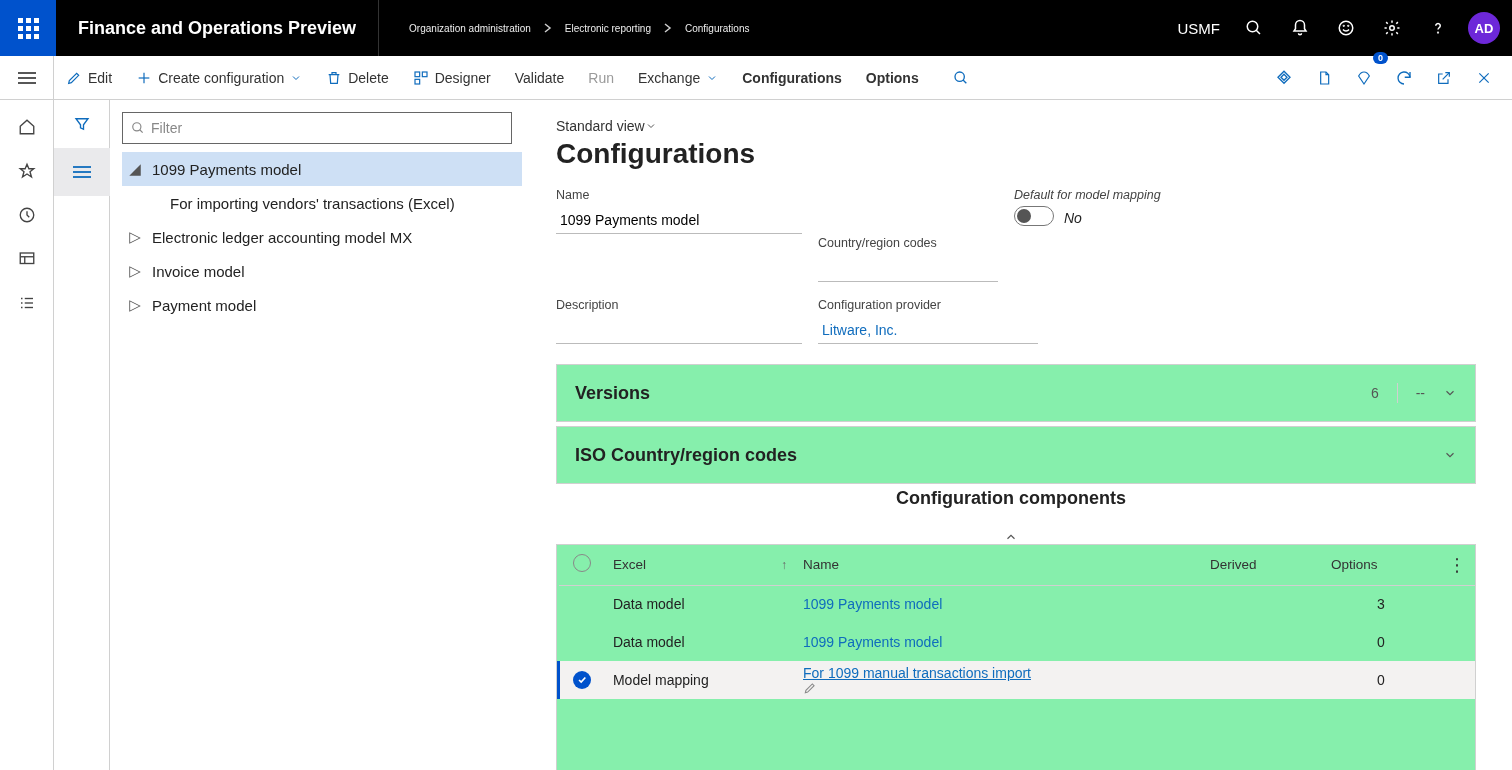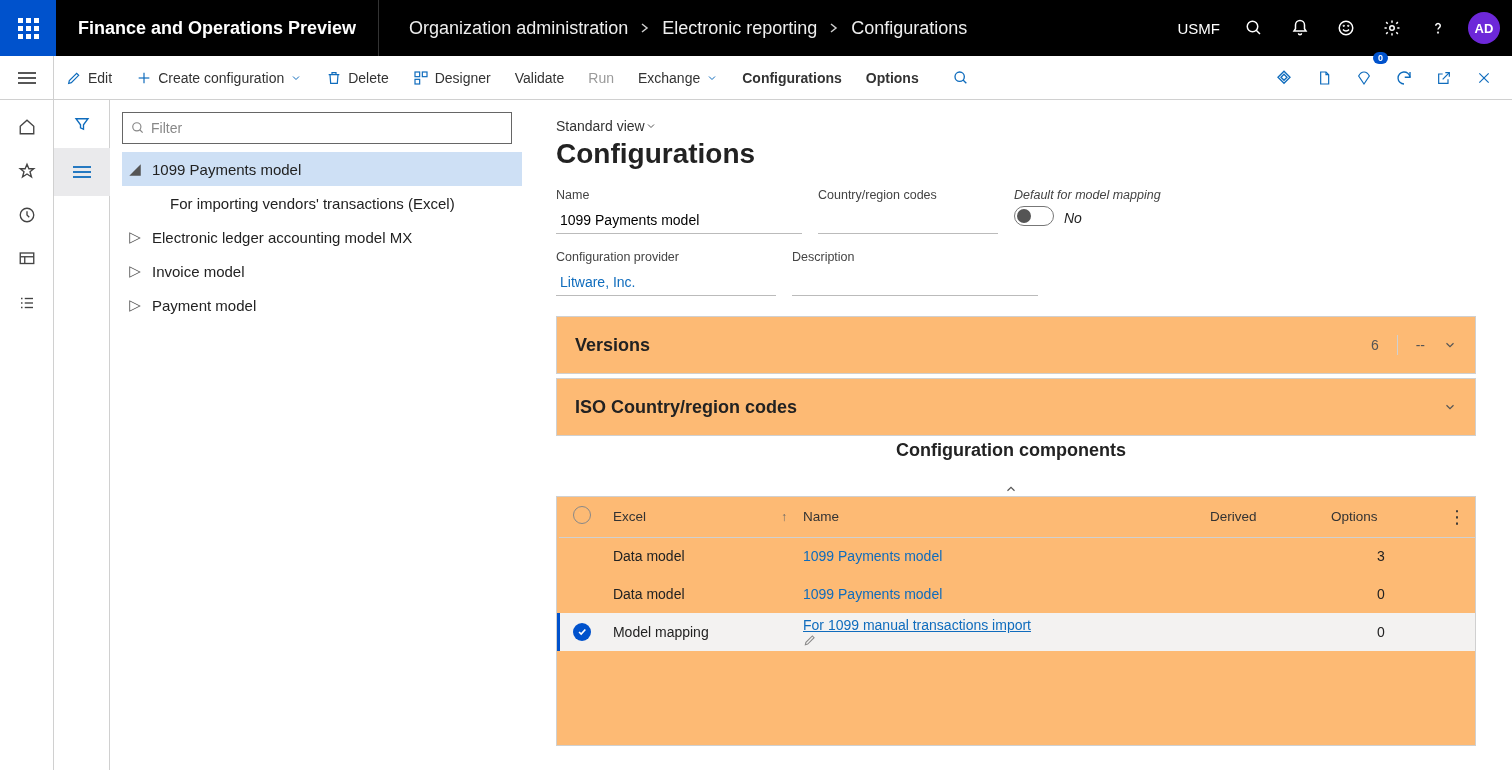--- a/index.html
+++ b/index.html
@@ -15,21 +15,21 @@
   *{box-sizing:border-box;font-family:"Segoe UI",Arial,sans-serif;}
   body{margin:0;background:#fff;color:var(--text);font-size:14px;overflow:hidden;width:1512px;height:770px;}
   a{color:var(--link);text-decoration:none;}
 
   
   .topbar{height:56px;background:#000;color:#fff;display:flex;align-items:center;}
   .waffle{width:56px;height:56px;background:#0052cc;display:flex;align-items:center;justify-content:center;}
   .waffle-grid{display:grid;grid-template-columns:repeat(3,5px);grid-template-rows:repeat(3,5px);gap:3px;}
   .waffle-dot{width:5px;height:5px;background:#fff;}
   .app-title{font-size:18px;font-weight:600;padding:0 22px;border-right:1px solid #333;height:56px;display:flex;align-items:center;}
-  .breadcrumb{display:flex;align-items:center;padding-left:30px;gap:6px;font-size:18px;color:#eee;}
+  .breadcrumb{display:flex;align-items:center;padding-left:30px;gap:6px;font-size:10px;color:#eee;}
   .bc-sep{color:#ccc;margin:0 6px;font-size:12px;}
   .bc-sep svg{vertical-align:middle;}
   .topbar-right{margin-left:auto;display:flex;align-items:center;gap:2px;padding-right:12px;}
   .top-icn{width:44px;height:56px;display:flex;align-items:center;justify-content:center;color:#fff;}
   .top-text{font-size:15px;padding:0 10px;}
   .avatar{width:32px;height:32px;border-radius:50%;background:#6d28d9;color:#fff;display:flex;align-items:center;justify-content:center;font-size:13px;font-weight:600;margin-left:6px;}
 
   
   .cmdbar{height:44px;border-bottom:1px solid var(--light-border);display:flex;align-items:center;padding:0 8px 0 0;background:#fff;}
   .left-sidebar-top{width:54px;height:44px;border-right:1px solid var(--light-border);display:flex;align-items:center;justify-content:center;}
@@ -65,21 +65,21 @@
   .page-title{font-size:28px;font-weight:600;margin:4px 0 18px;}
 
   .field-grid{display:flex;gap:16px;flex-wrap:wrap;margin-bottom:20px;}
   .field{width:246px;}
   .field-label{font-size:12.5px;color:#444;margin-bottom:4px;}
   .underline-input{border:none;border-bottom:1px solid #bbb;width:100%;height:28px;font-size:14px;padding:2px 4px;outline:none;background:transparent;}
   .toggle{display:flex;align-items:flex-end;gap:10px;}
   .toggle-track{width:40px;height:20px;border:1px solid #777;border-radius:20px;position:relative;}
   .toggle-knob{width:14px;height:14px;border-radius:50%;background:#555;position:absolute;top:2px;left:2px;}
 
-  .section{border:1px solid var(--light-border);margin-bottom:4px;background:#fdba74;}
+  .section{border:1px solid var(--light-border);margin-bottom:4px;background:#86efac;}
   .section-head{height:56px;display:flex;align-items:center;padding:0 18px;justify-content:space-between;}
   .section-head-left{font-size:18px;font-weight:600;}
   .section-head-right{display:flex;align-items:center;gap:18px;color:#555;}
   .divider{width:1px;height:20px;background:var(--light-border);}
 
   .comp-table{width:100%;border-collapse:collapse;}
   .comp-table th{text-align:left;font-weight:400;font-size:13.5px;color:#333;height:40px;border-bottom:1px solid var(--light-border);padding:0 8px;}
   .comp-table td{height:38px;font-size:14px;padding:0 8px;}
   .row-link{color:var(--link);}
   .row-sel{background:var(--hover-gray);}
@@ -359,42 +359,42 @@
           <path d="M6 9l6 6 6-6"></path>
         </svg>
     </div>
     <div class="page-title">Configurations</div>
 
     <div class="field-grid">
       <div class="field">
         <div class="field-label">Name</div>
         <input class="underline-input" value="1099 Payments model" style="">
       </div>
-      <div class="field" style="width:180px;">
+      <div class="field" style="width:180px;margin-top:48px;">
         <div class="field-label">Country/region codes</div>
         <input class="underline-input" value="" style="">
       </div>
       <div class="field" style="width:240px;font-style:italic;">
         <div class="field-label">Default for model mapping</div>
         <div class="toggle">
           <div class="toggle-track">
               <div class="toggle-knob"></div>
             </div>
           <span>No</span>
         </div>
       </div>
+      <div class="field">
+        <div class="field-label">Description</div>
+        <input class="underline-input" value="" style="">
+      </div>
       <div class="field" style="width:220px;">
         <div class="field-label">Configuration provider</div>
         <div style="border-bottom:1px solid #bbb;height:28px;display:flex;align-items:center;padding:0 4px;">
           <a>Litware, Inc.</a>
         </div>
-      </div>
-      <div class="field">
-        <div class="field-label">Description</div>
-        <input class="underline-input" value="" style="">
       </div>
     </div>
 
     <div class="section">
       <div class="section-head">
         <div class="section-head-left">Versions</div>
         <div class="section-head-right">
           <span>6</span>
           <div class="divider"></div>
           <span>--</span>

